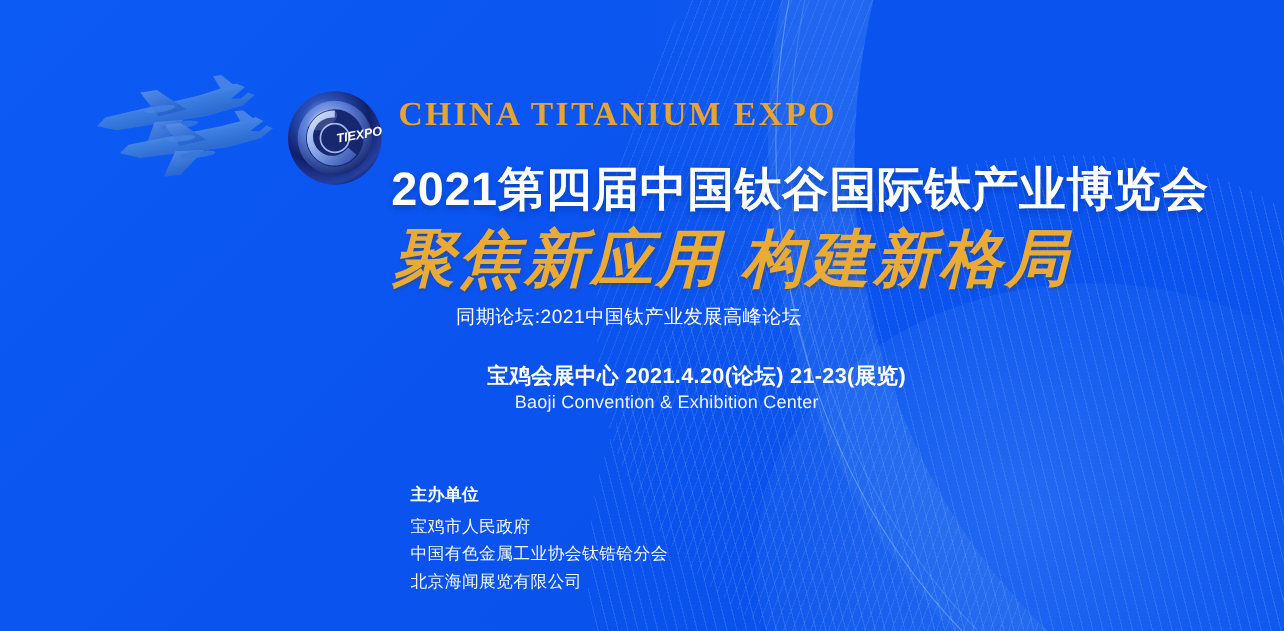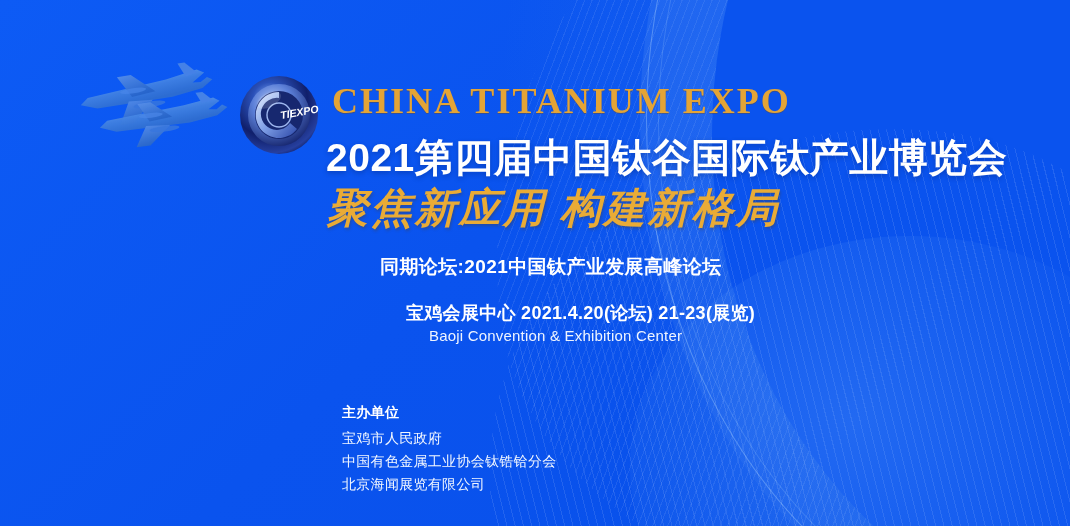--- a/index.html
+++ b/index.html
@@ -108,21 +108,21 @@
     width:82px; height:82px;
   }
   #logo svg { display:block; width:100%; height:100%; }
 
   
   .eng-title {
     position:absolute;
     left:332px; top:80px;
     font-family:"Liberation Serif","DejaVu Serif",serif;
     font-weight:bold;
-    font-size:36px;
+    font-size:28px;
     letter-spacing:2.0px;
     color:#e4a436;
     white-space:nowrap;
     text-shadow:0 1px 0 rgba(120,70,0,0.35);
   }
 
   .cn-title {
     position:absolute;
     left:326px; top:131px;
     font-size:39px;
@@ -130,34 +130,34 @@
     color:#ffffff;
     letter-spacing:0.5px;
     white-space:nowrap;
     text-shadow:0 2px 5px rgba(0,22,80,0.30);
   }
 
   .slogan {
     position:absolute;
     left:327px; top:181px;
     font-family:"Liberation Serif","DejaVu Serif",serif;
-    font-size:41px;
+    font-size:52px;
     font-weight:bold;
     font-style:italic;
     color:#e9ab36;
     letter-spacing:3px;
     white-space:nowrap;
     text-shadow:1px 2px 3px rgba(90,55,0,0.30);
   }
 
   .forum {
     position:absolute;
     left:380px; top:254px;
-    font-size:19px;
-    font-weight:bold;
+    font-size:16px;
+    font-weight:normal;
     color:#ffffff;
     letter-spacing:0.4px;
     white-space:nowrap;
   }
 
   .venue-cn {
     position:absolute;
     left:406px; top:301px;
     font-size:18px;
     font-weight:bold;

